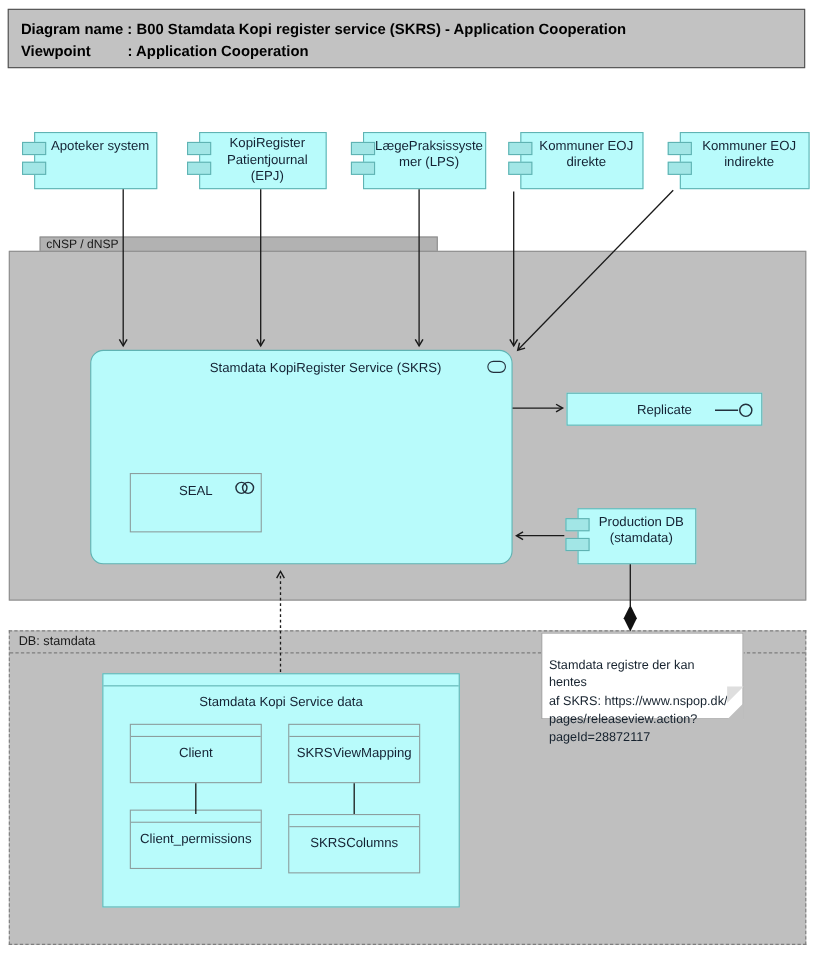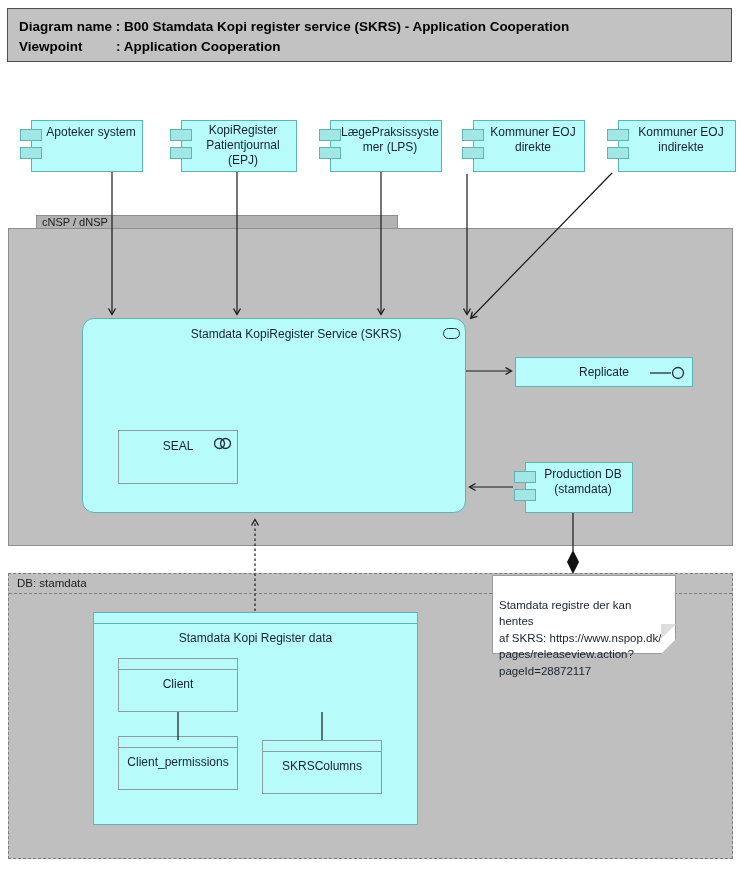--- a/index.html
+++ b/index.html
@@ -162,26 +162,30 @@
     <span>Stamdata registre der kan hentes
 af SKRS: https://www.nspop.dk/
 pages/releaseview.action?
 pageId=28872117</span>
     <span class="note-fold"></span>
     <span class="note-fold-shade"></span>
   </div>
 
   <div class="cyan-box teal-border" style="left:93px;top:612px;width:325px;height:213px;padding:0;">
     <div class="bar-teal"></div>
-    <div class="dobj-label">Stamdata Kopi Register data</div>
+    <div class="dobj-label">Stamdata Kopi Service data</div>
   </div>
 
   <div class="cyan-box gray-border" style="left:118px;top:658px;width:120px;height:54px;">
     <div class="bar-gray"></div>
     <div class="dobj-label">Client</div>
+  </div>
+  <div class="cyan-box gray-border" style="left:262px;top:658px;width:120px;height:54px;">
+    <div class="bar-gray"></div>
+    <div class="dobj-label">SKRSViewMapping</div>
   </div>
   <div class="cyan-box gray-border" style="left:118px;top:736px;width:120px;height:54px;">
     <div class="bar-gray"></div>
     <div class="dobj-label">Client_permissions</div>
   </div>
   <div class="cyan-box gray-border" style="left:262px;top:740px;width:120px;height:54px;">
     <div class="bar-gray"></div>
     <div class="dobj-label">SKRSColumns</div>
   </div>
 

